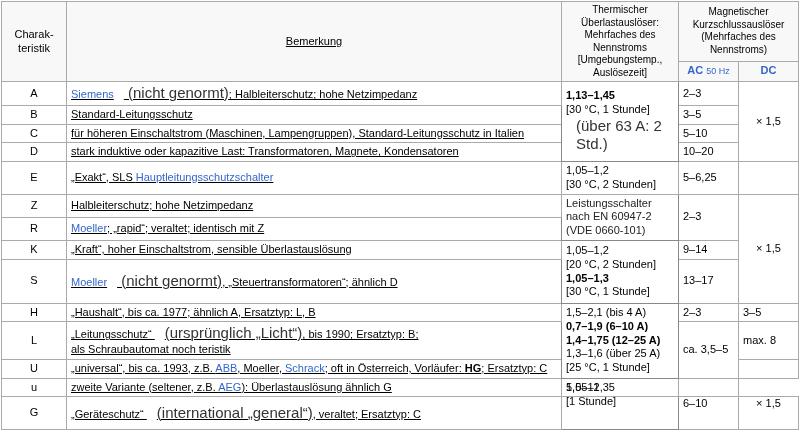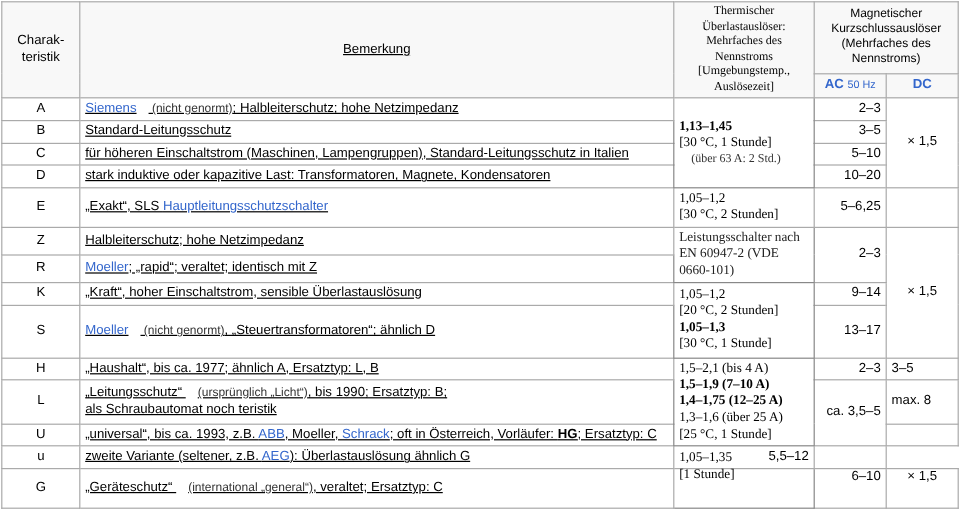--- a/index.html
+++ b/index.html
@@ -26,26 +26,26 @@
     line-height:1.25;
   }
   thead th{
     background:#f8f8f8;
     text-align:center;
     font-weight:bold;
     vertical-align:middle;
   }
   .col-char{width:56px;text-align:center;font-weight:bold;}
   .col-rem{width:486px;text-align:left;text-decoration:underline;}
-  .col-th{width:108px;text-align:left;font-family:Liberation Serif, serif;}
-  .col-ac{width:74px;text-align:right;}
+  .col-th{width:108px;text-align:left;}
+  .col-ac{width:74px;text-align:left;}
   .col-dc{width:64px;text-align:left;}
   .hz{font-size:9px;}
   .blue{color:#3366cc;}
-  .small{font-size:10px;color:#333;padding-left:10px;}
+  .small{font-size:15px;color:#333;padding-left:10px;}
   .bold{font-weight:bold;}
   .cellbox{font-size:10px;}
   .cellbox .ln{display:block;}
   .boxed{border:1px solid #888 !important;}
   .ctr{text-align:center;}
   .mid{vertical-align:middle;}
   .tiny-note{font-size:8.5px;color:#222;line-height:1.3;}
 </style>
 </head>
 <body>
@@ -180,21 +180,21 @@
       <td class="col-ac">13–17</td>
     </tr>
 
     <tr>
       <td class="col-char">H</td>
       <td class="col-rem">
         <span>„Haushalt“, bis ca. 1977; ähnlich A, Ersatztyp: L, B</span>
       </td>
       <td class="col-th boxed cellbox" rowspan="3">
         <span class="ln">1,5–2,1   (bis 4 A)</span>
-        <span class="ln bold">1,5–1,9   (7–10 A)</span>
+        <span class="ln bold">0,7–1,9   (6–10 A)</span>
         <span class="ln bold">1,4–1,75 (12–25 A)</span>
         <span class="ln">1,3–1,6  (über 25 A)</span>
         <span class="ln">[25 °C, 1 Stunde]</span>
       </td>
       <td class="col-ac">2–3</td>
       <td class="col-dc">3–5</td>
     </tr>
 
     <tr style="height:34px">
       <td class="col-char">L</td>

